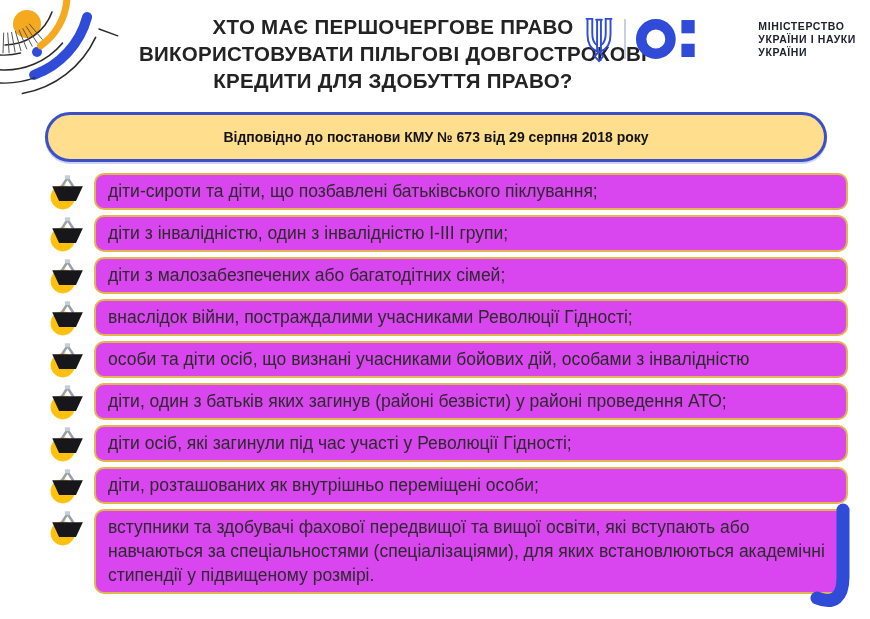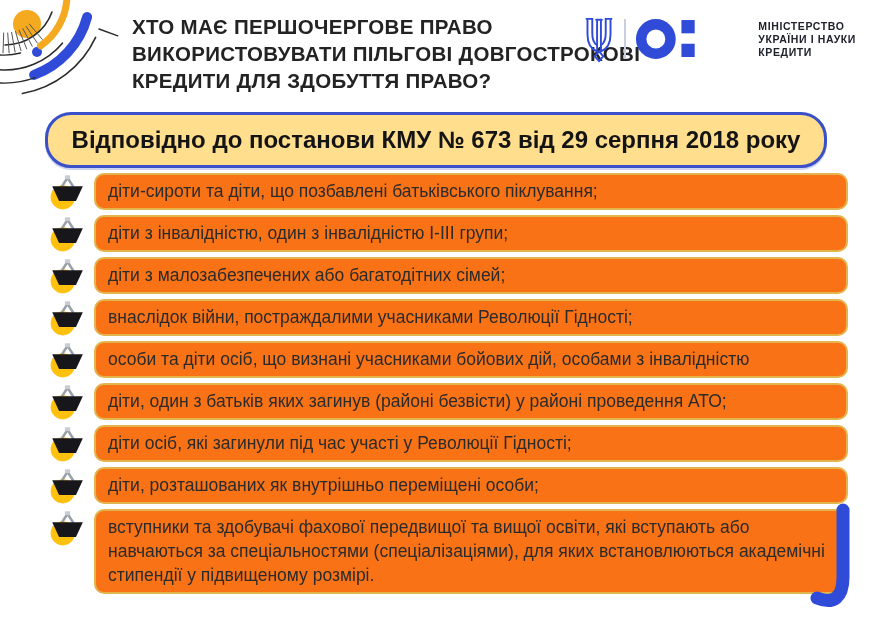--- a/index.html
+++ b/index.html
@@ -22,54 +22,54 @@
     overflow:hidden;
     font-family:"Liberation Sans", sans-serif;
     color:var(--text-dark);
   }
   
   .deco-tl{position:absolute;left:0;top:0;width:150px;height:140px;}
   .deco-br{position:absolute;right:14px;top:503px;width:48px;height:112px;}
   
   .title{
     position:absolute;left:132px;top:13px;width:522px;
-    text-align:left;font-weight:bold;font-size:20.5px;line-height:27px;
+    text-align:center;font-weight:bold;font-size:20.5px;line-height:27px;
     letter-spacing:.3px;color:var(--text-dark);
   }
   .title span{display:block;}
   .logo{
     position:absolute;right:14px;top:13px;height:52px;
     display:flex;align-items:center;gap:9px;
   }
   .logo .divider{width:2px;height:40px;background:var(--divider);}
   .ministry{
     font-size:10.5px;font-weight:bold;line-height:13px;
     letter-spacing:.6px;color:var(--ministry-text);
   }
   .ministry span{display:block;margin-left:42px;}
   
   .banner{
-    position:absolute;left:45px;top:112px;width:782px;height:56px;
+    position:absolute;left:45px;top:112px;width:782px;height:50px;
     background:var(--banner-fill);
     border:3px solid var(--banner-border);
     border-radius:26px;
     display:flex;align-items:center;justify-content:center;
-    font-size:24px;font-weight:bold;color:#141414;
+    font-size:14px;font-weight:bold;color:#141414;
     box-shadow:0 2px 0 rgba(58,80,200,.25);
   }
   
   .list{
     position:absolute;left:48px;top:173px;width:800px;
     display:flex;flex-direction:column;gap:4px;
   }
   .row{display:flex;align-items:flex-start;}
   .clip{flex:0 0 46px;display:flex;justify-content:flex-start;padding-top:0;}
   .item-box{
     flex:1;
-    background:#f97316;
+    background:#d946ef;
     border:2px solid var(--box-border);
     border-radius:10px;
     padding:4px 12px 5px 12px;
     min-height:34px;
     display:flex;align-items:center;
   }
   .item-text{font-size:17.5px;line-height:1.38;color:#2b2b2b;}
 </style>
 </head>
 <body>
@@ -121,21 +121,21 @@
   </svg>
   <div class="divider"></div>
   <svg width="72" height="44" viewBox="0 0 76 46" aria-hidden="true">
     <circle cx="22" cy="23" r="15.5" fill="none" stroke="#2F4BD7" stroke-width="11"></circle>
     <rect x="49" y="3" width="14" height="14" fill="#2F4BD7"></rect>
     <rect x="49" y="28" width="14" height="14" fill="#2F4BD7"></rect>
   </svg>
   <div class="ministry">
     <span>МІНІСТЕРСТВО</span>
     <span>УКРАЇНИ І НАУКИ</span>
-    <span>КРЕДИТИ</span>
+    <span>УКРАЇНИ</span>
   </div>
 </div>
 
 <div class="banner">
   <span>Відповідно до постанови КМУ № 673 від 29 серпня 2018 року</span>
 </div>
 
 <div class="list" id="list">
   <div class="row">
     <span class="clip">

